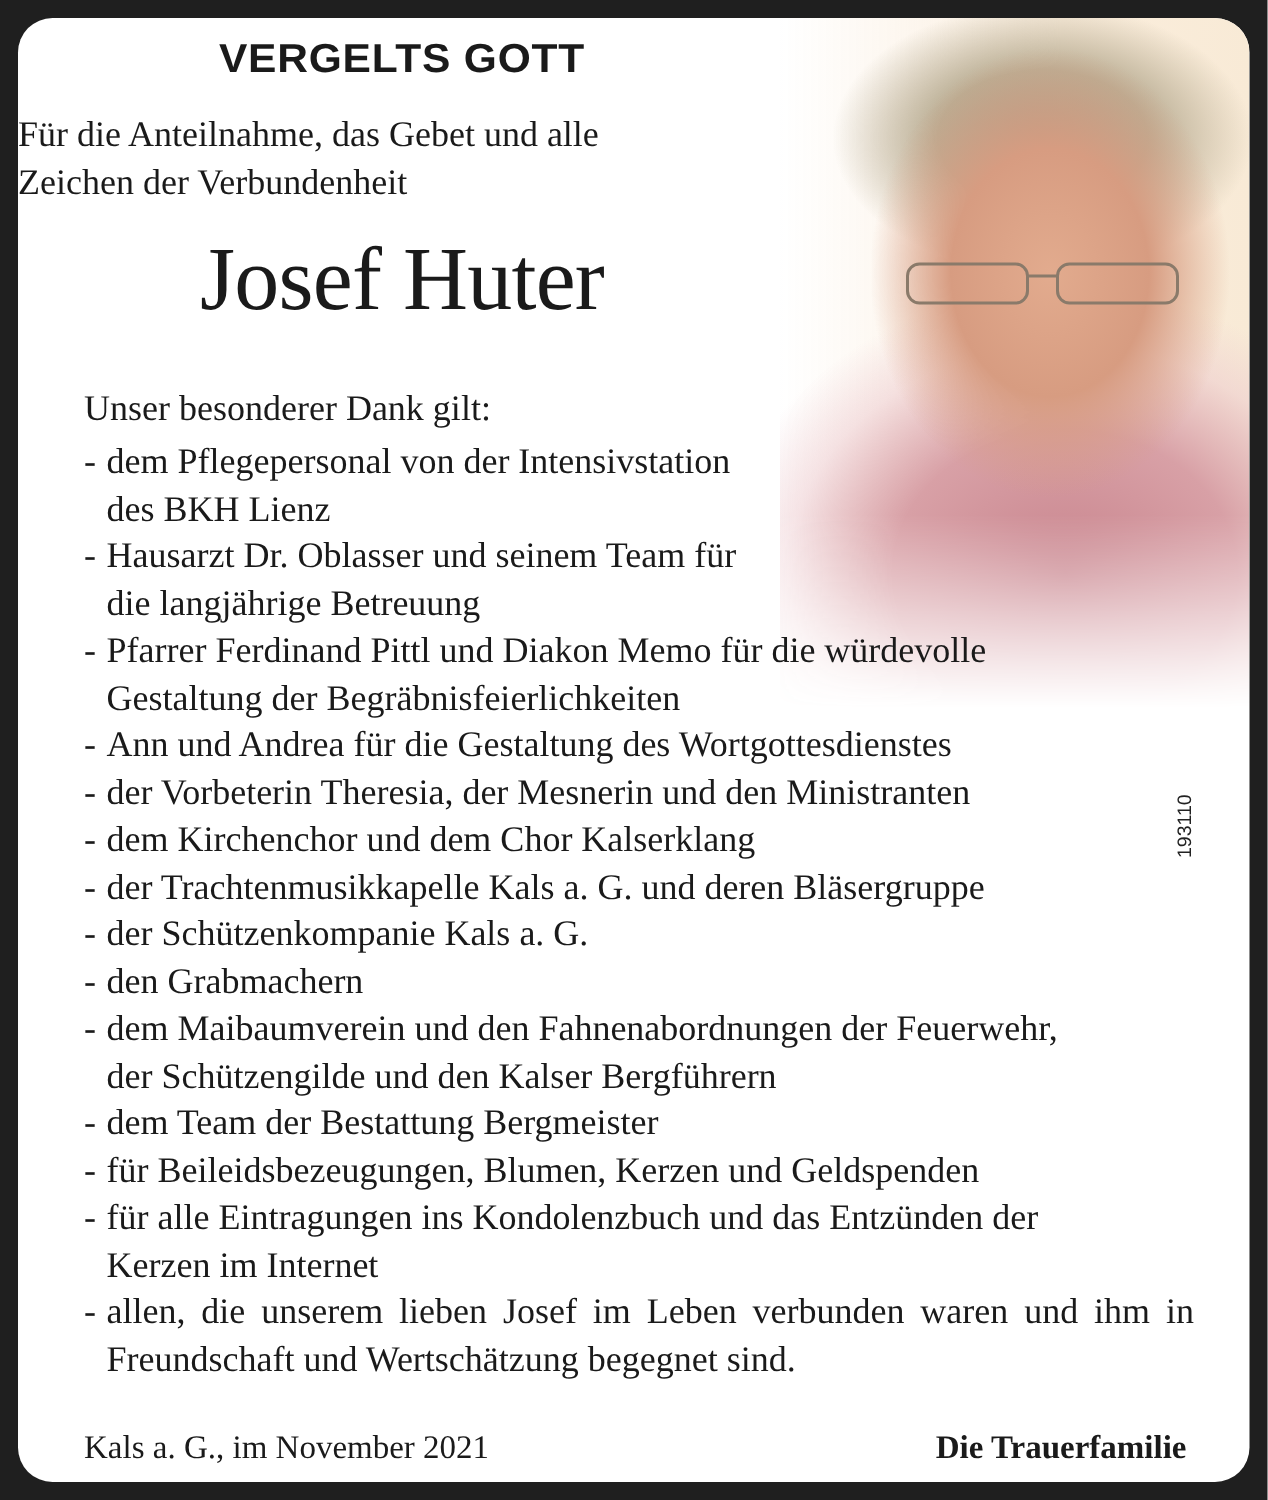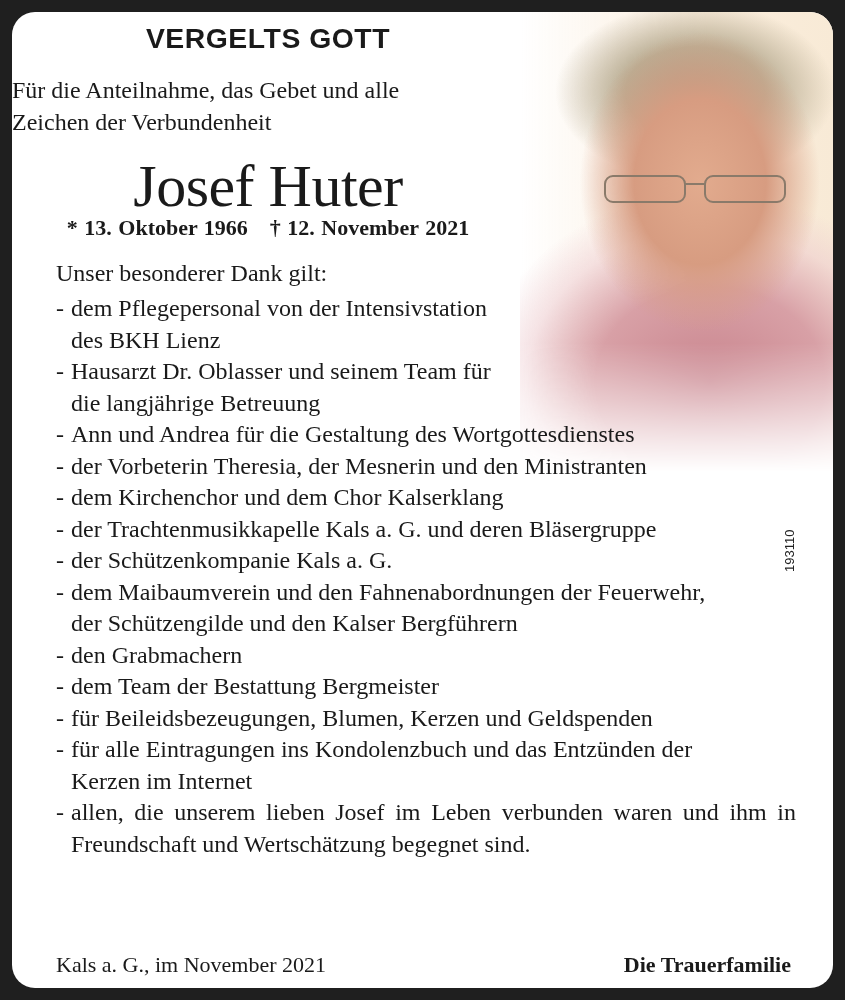--- a/index.html
+++ b/index.html
@@ -77,39 +77,38 @@
       <line x1="90" y1="12" x2="110" y2="12" stroke="#8a7a6a" stroke-width="2"></line>
     </svg>
   </div>
 
   <div class="title">VERGELTS GOTT</div>
   <div class="subtitle">
     <div>Für die Anteilnahme, das Gebet und alle</div>
     <div>Zeichen der Verbundenheit</div>
   </div>
   <div class="name">Josef Huter</div>
-  <div class="dates">
-    <span>* 13. Oktober 1966</span><span class="gap"></span><span>† 12. November 2021</span>
-  </div>
 
   <div class="intro">Unser besonderer Dank gilt:</div>
 
   <ul class="list">
     <li>dem Pflegepersonal von der Intensivstation
 des BKH Lienz</li>
     <li>Hausarzt Dr. Oblasser und seinem Team für
 die langjährige Betreuung</li>
+    <li>Pfarrer Ferdinand Pittl und Diakon Memo für die würdevolle
+Gestaltung der Begräbnisfeierlichkeiten</li>
     <li>Ann und Andrea für die Gestaltung des Wortgottesdienstes</li>
     <li>der Vorbeterin Theresia, der Mesnerin und den Ministranten</li>
     <li>dem Kirchenchor und dem Chor Kalserklang</li>
     <li>der Trachtenmusikkapelle Kals a. G. und deren Bläsergruppe</li>
     <li>der Schützenkompanie Kals a. G.</li>
+    <li>den Grabmachern</li>
     <li>dem Maibaumverein und den Fahnenabordnungen der Feuerwehr,
 der Schützengilde und den Kalser Bergführern</li>
-    <li>den Grabmachern</li>
     <li>dem Team der Bestattung Bergmeister</li>
     <li>für Beileidsbezeugungen, Blumen, Kerzen und Geldspenden</li>
     <li>für alle Eintragungen ins Kondolenzbuch und das Entzünden der
 Kerzen im Internet</li>
     <li class="just" style="white-space: normal;">allen, die unserem lieben Josef im Leben verbunden waren und ihm in Freundschaft und Wertschätzung begegnet sind.</li>
   </ul>
 
   <div class="refnum">193110</div>
 
   <div class="footer-left">Kals a. G., im November 2021</div>

